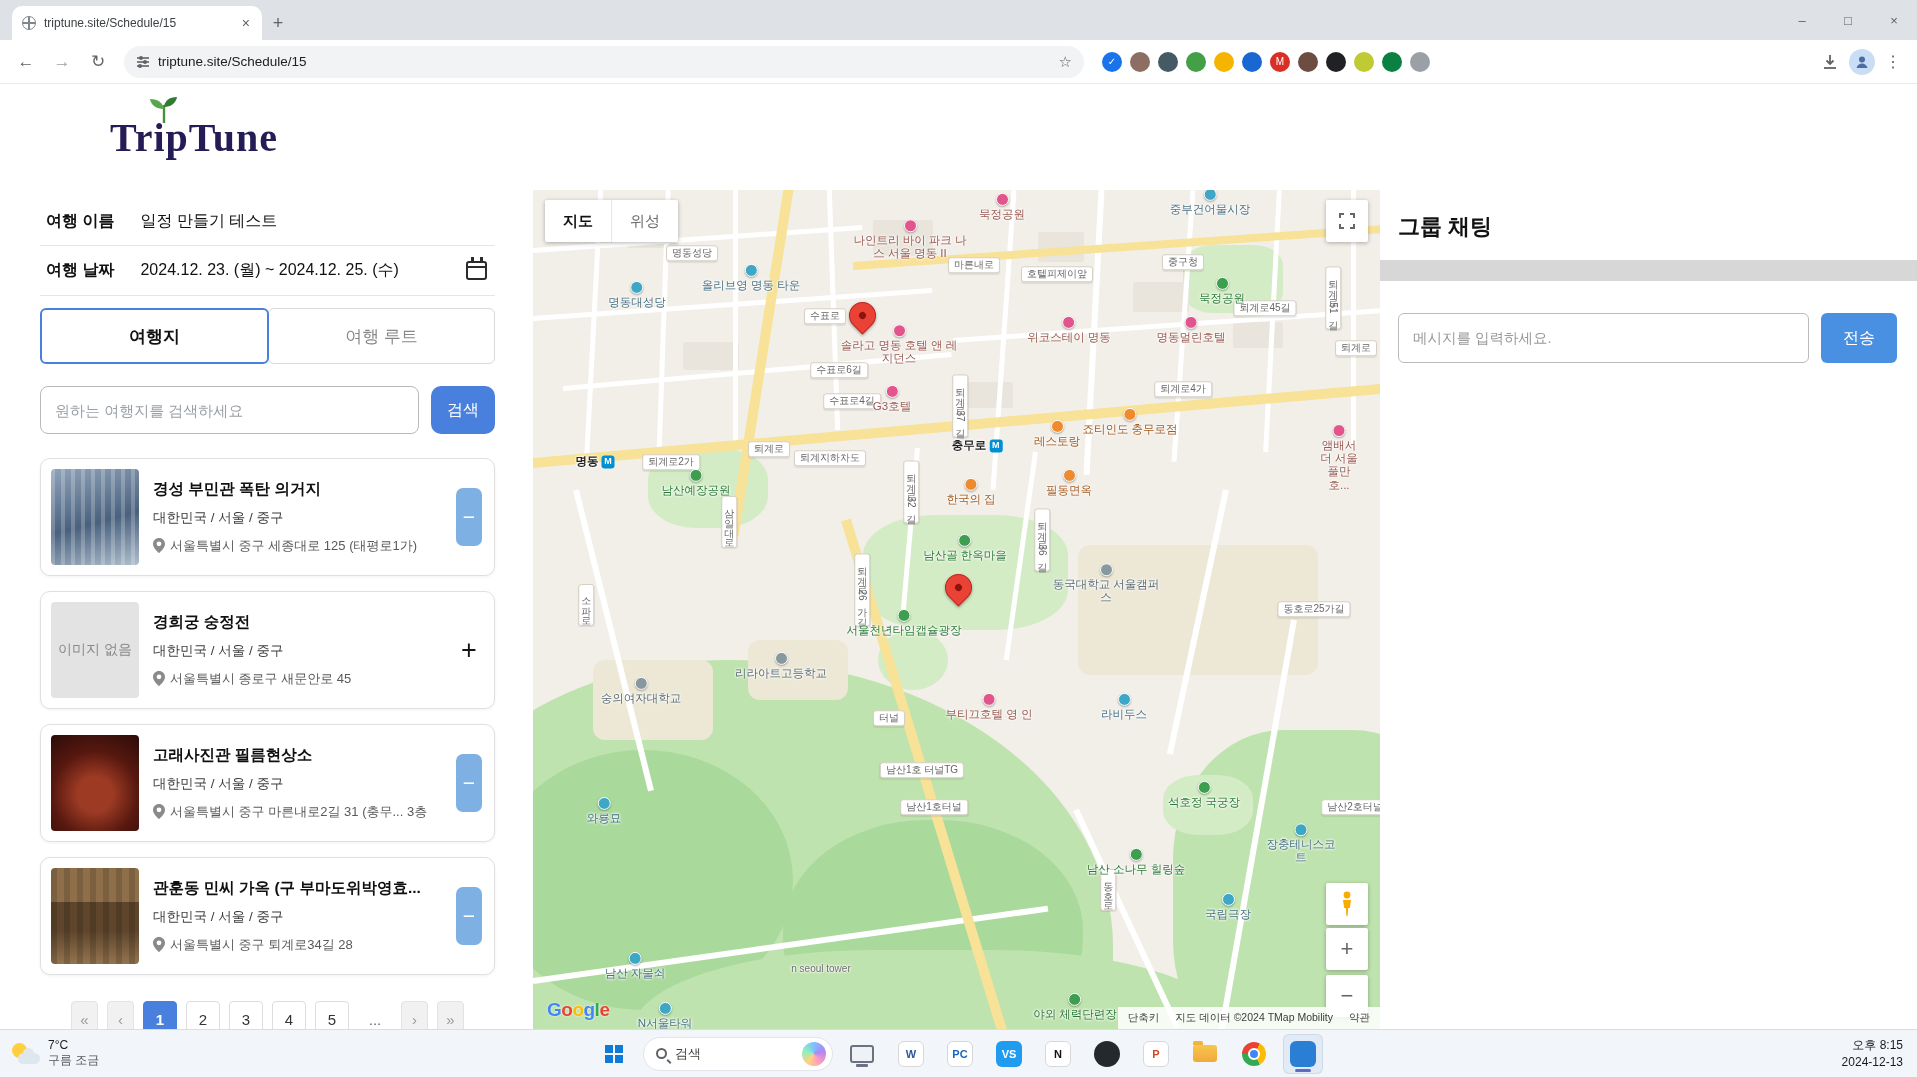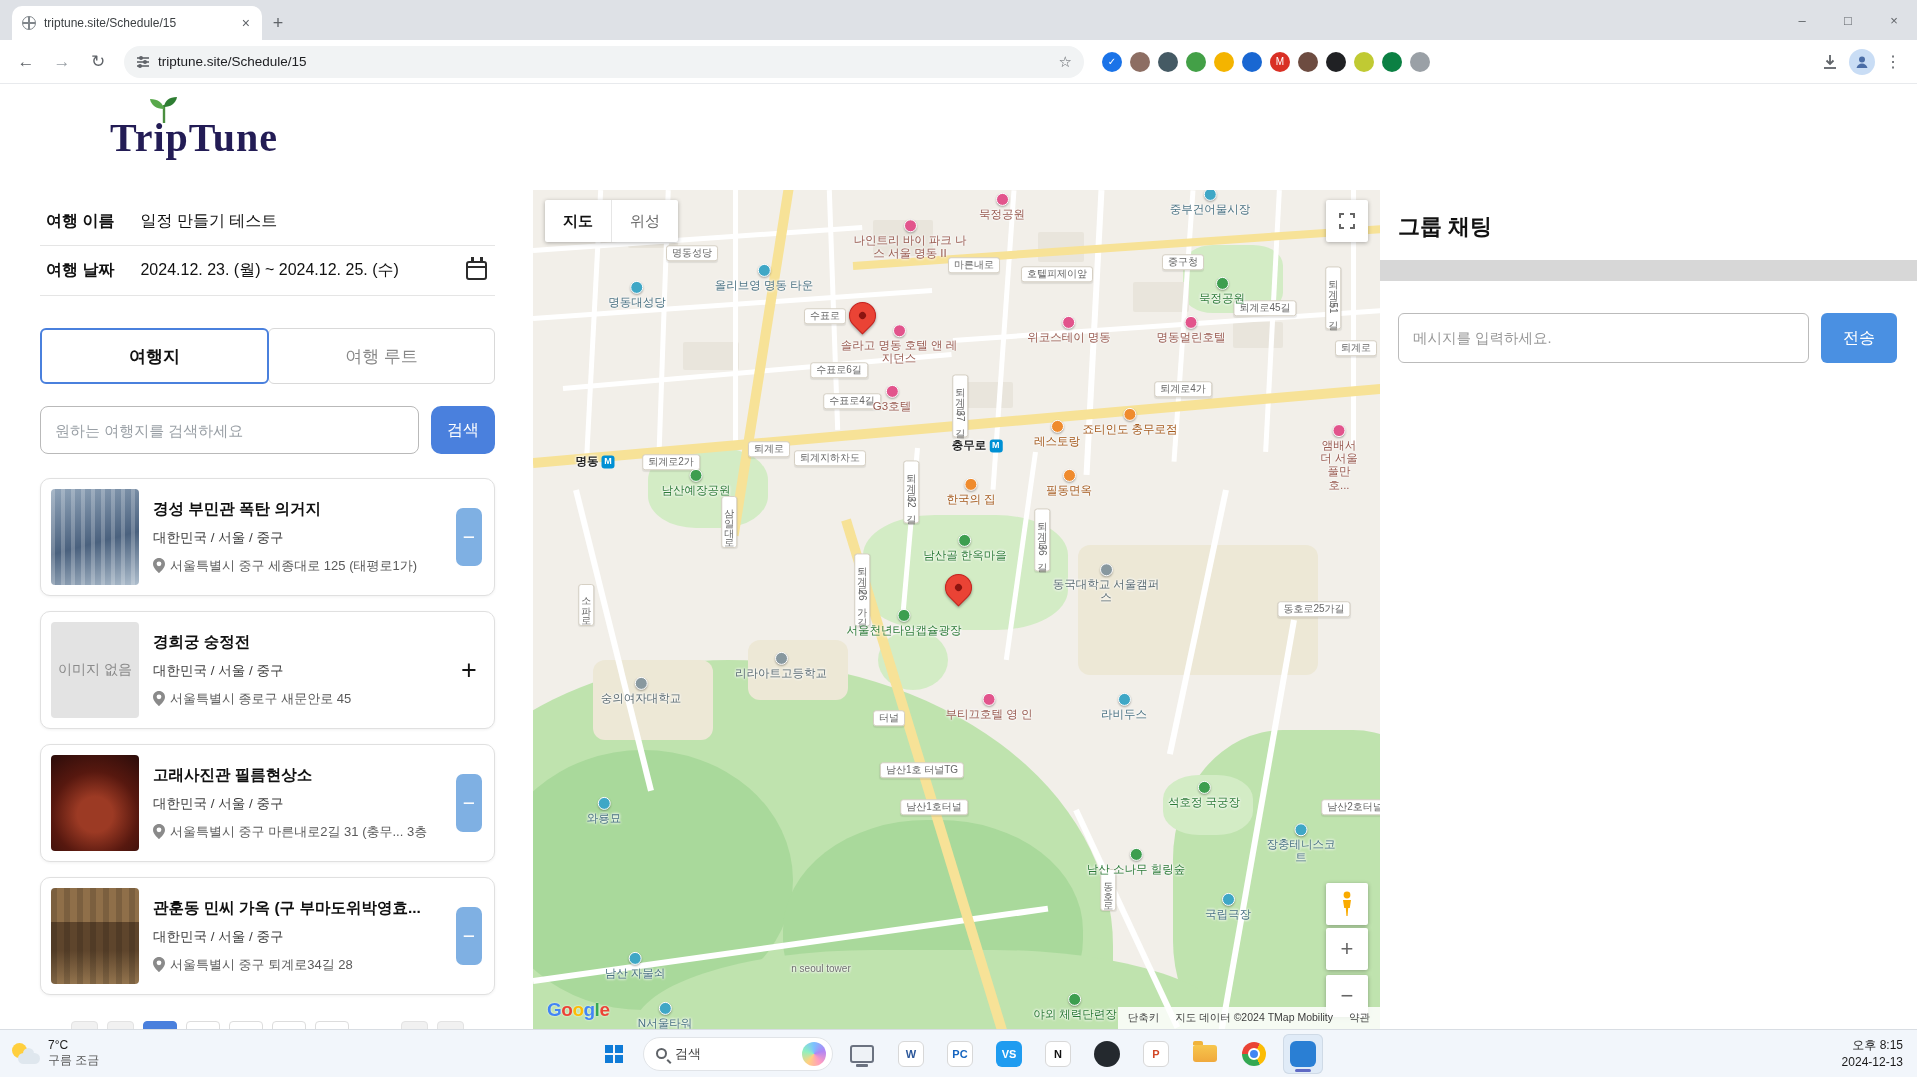--- a/index.html
+++ b/index.html
@@ -44,21 +44,21 @@
 
   
   .sidebar { width:533px; flex:none; padding:8px 38px 0 40px; background:#fff; }
   .trip-row { display:flex; align-items:center; gap:26px; padding:13px 6px; border-bottom:1px solid #e5e5e5; font-size:16px; color:#111; }
   .trip-lbl { font-weight:bold; }
   .cal-btn { margin-left:auto; background:none; border:none; padding:2px; }
   .cal-ic { display:block; width:21px; height:19px; border:2px solid #2b2b2b; border-radius:3px; position:relative; }
   .cal-ic::before { content:''; position:absolute; top:-6px; left:3px; width:3px; height:5px; background:#2b2b2b; box-shadow:9px 0 #2b2b2b; }
   .cal-ic::after { content:''; position:absolute; top:3px; left:0; right:0; height:2px; background:#2b2b2b; }
 
-  .side-tabs { display:flex; margin-top:32px; }
+  .side-tabs { display:flex; margin-top:12px; }
   .side-tab { flex:1; height:56px; display:flex; align-items:center; justify-content:center; font-size:17px; background:#fff; border:1px solid #d9d9d9; color:#888; border-radius:6px; }
   .side-tab.active { border:2px solid #4a80dd; color:#111; font-weight:bold; z-index:1; }
   .side-tab + .side-tab { margin-left:-1px; }
 
   .search-row { display:flex; margin-top:22px; gap:12px; }
   .search-input { flex:1; height:48px; border:1px solid #b9b9b9; border-radius:8px; padding:0 14px; font-size:15px; color:#222; }
   .search-input::placeholder { color:#9aa0a6; }
   .search-btn { width:64px; height:48px; background:#4a80dd; color:#fff; border:none; border-radius:10px; font-size:16px; }
 
   .cards { margin-top:24px; display:flex; flex-direction:column; gap:15px; }
@@ -494,21 +494,21 @@
         </div>
         <div class="mlabel k-food" style="left: 524px; top: 244px;">
           <span>레스토랑</span>
         </div>
         <div class="mlabel k-food" style="left: 438px; top: 302px;">
           <span>한국의 집</span>
         </div>
         <div class="mlabel k-food" style="left: 536px; top: 293px;">
           <span>필동면옥</span>
         </div>
-        <div class="mlabel k-poi" style="left: 231px; top: 88px;">
+        <div class="mlabel k-poi" style="left: 218px; top: 88px;">
           <span>올리브영 명동 타운</span>
         </div>
         <div class="mlabel k-poi" style="left: 104px; top: 105px;">
           <span>명동대성당</span>
         </div>
         <div class="mlabel k-poi" style="left: 677px; top: 12px;">
           <span>중부건어물시장</span>
         </div>
         <div class="mlabel k-poi" style="left: 591px; top: 517px;">
           <span>라비두스</span>

